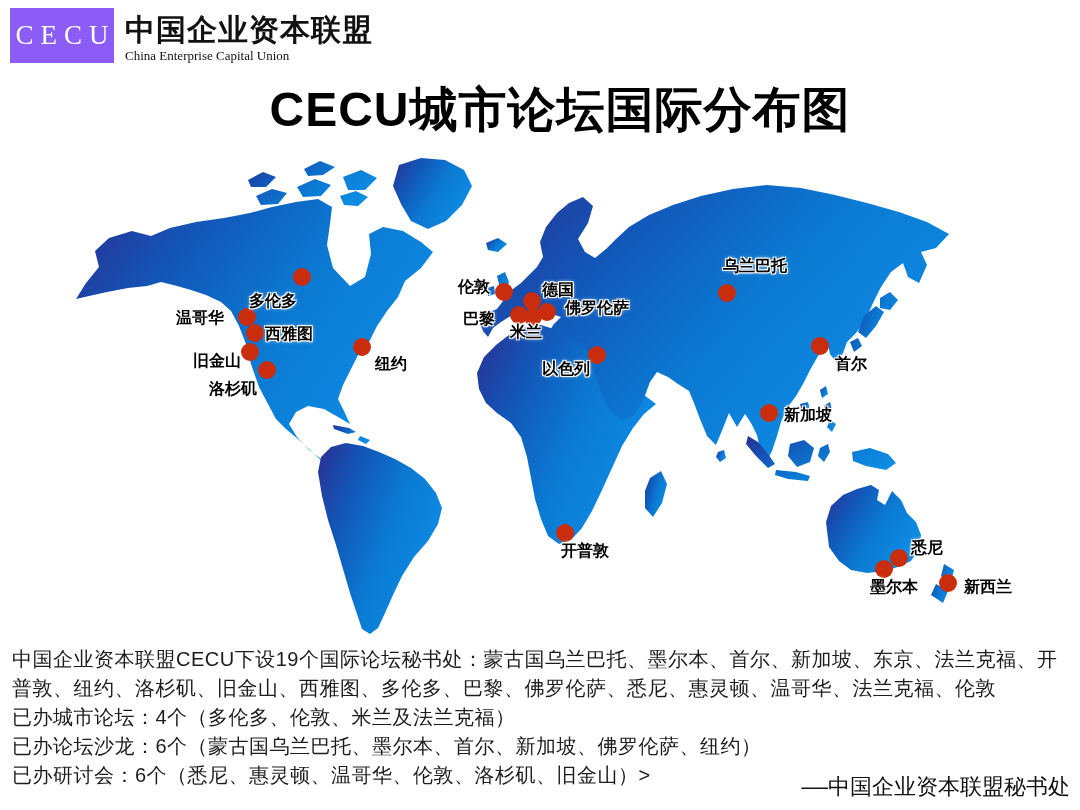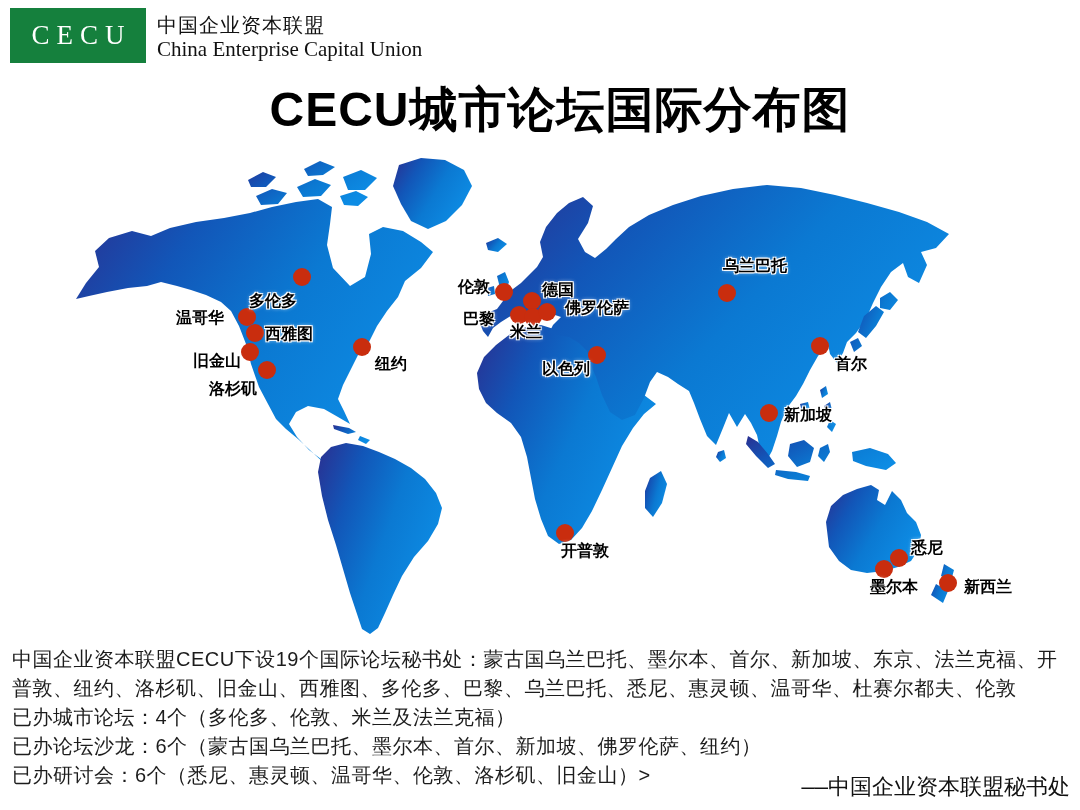--- a/index.html
+++ b/index.html
@@ -3,28 +3,28 @@
 <meta charset="utf-8">
 <style>
   html,body{margin:0;padding:0;background:#ffffff;}
   #slide{
     position:relative;width:1080px;height:810px;background:#ffffff;overflow:hidden;
     font-family:"Liberation Sans",sans-serif;
   }
   
   #logo{position:absolute;left:10px;top:8px;display:flex;align-items:flex-start;}
   #logo-box{
-    width:136px;height:55px;background:#15803d;color:#ffffff;
+    width:104px;height:55px;background:#8b5cf6;color:#ffffff;
     display:flex;align-items:center;justify-content:center;
     font-family:"Liberation Serif",serif;font-size:27px;letter-spacing:7px;
     padding-left:7px;box-sizing:border-box;
   }
   #logo-text{margin-left:11px;line-height:1;}
-  #logo-cn{font-size:20px;font-weight:normal;color:#111;margin-top:7px;letter-spacing:1px;}
-  #logo-en{font-family:"Liberation Serif",serif;font-size:21px;color:#111;margin-top:4px;}
+  #logo-cn{font-size:30px;font-weight:bold;color:#111;margin-top:7px;letter-spacing:1px;}
+  #logo-en{font-family:"Liberation Serif",serif;font-size:13px;color:#111;margin-top:4px;}
   
   #title{
     position:absolute;left:0;top:78px;width:100%;text-align:center;
     font-size:48px;font-weight:bold;color:#000;letter-spacing:1px;white-space:nowrap;padding-left:20px;
   }
   
   #map-wrap{position:absolute;left:0;top:0;width:1080px;height:810px;}
   #map-svg{position:absolute;left:0;top:0;}
   .city-label{
     position:absolute;transform:translate(-50%,-50%);
@@ -143,20 +143,20 @@
         <div class="city-label" style="left: 851px; top: 364px;">首尔</div>
         <div class="city-label" style="left: 808px; top: 415px;">新加坡</div>
         <div class="city-label" style="left: 585px; top: 551px;">开普敦</div>
         <div class="city-label" style="left: 927px; top: 548px;">悉尼</div>
         <div class="city-label" style="left: 894px; top: 587px;">墨尔本</div>
         <div class="city-label" style="left: 988px; top: 587px;">新西兰</div>
       </div>
   </div>
 
   <div id="footer">
-    <p class="fline">中国企业资本联盟CECU下设19个国际论坛秘书处：蒙古国乌兰巴托、墨尔本、首尔、新加坡、东京、法兰克福、开普敦、纽约、洛杉矶、旧金山、西雅图、多伦多、巴黎、乌兰巴托、悉尼、惠灵顿、温哥华、杜赛尔都夫、伦敦</p>
+    <p class="fline">中国企业资本联盟CECU下设19个国际论坛秘书处：蒙古国乌兰巴托、墨尔本、首尔、新加坡、东京、法兰克福、开普敦、纽约、洛杉矶、旧金山、西雅图、多伦多、巴黎、佛罗伦萨、悉尼、惠灵顿、温哥华、法兰克福、伦敦</p>
     <p class="fline">已办城市论坛：4个（多伦多、伦敦、米兰及法兰克福）</p>
     <p class="fline">已办论坛沙龙：6个（蒙古国乌兰巴托、墨尔本、首尔、新加坡、佛罗伦萨、纽约）</p>
     <p class="fline">已办研讨会：6个（悉尼、惠灵顿、温哥华、伦敦、洛杉矶、旧金山）&gt;</p>
   </div>
   <div id="attribution">——中国企业资本联盟秘书处</div>
 
 </div>
 
 </body></html>

